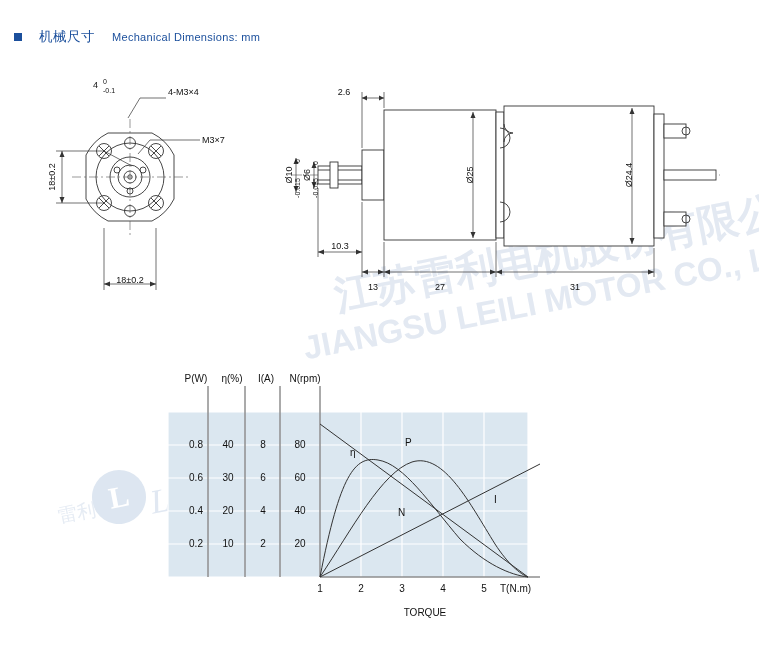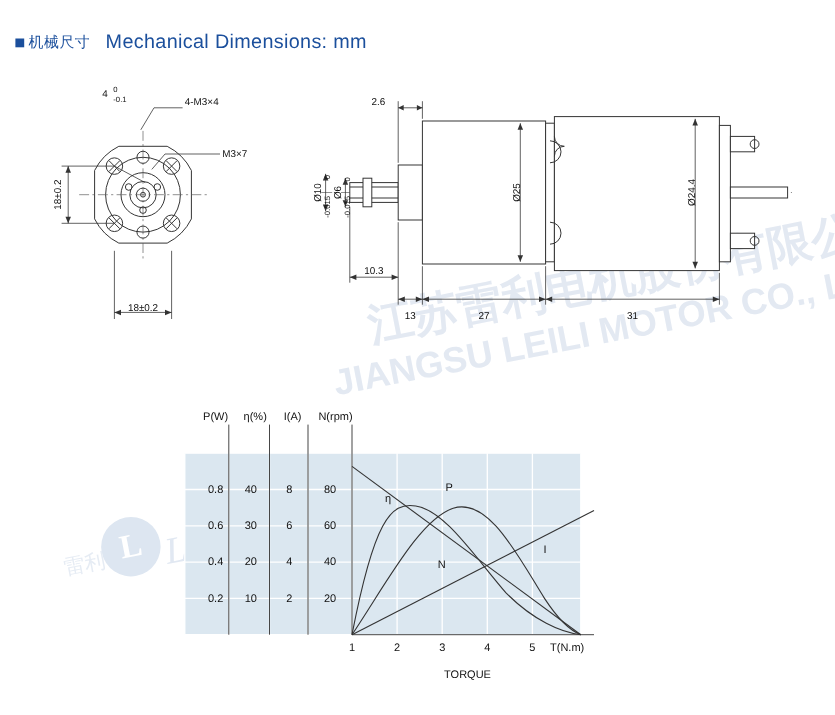--- a/index.html
+++ b/index.html
@@ -7,24 +7,24 @@
     width:759px;height:650px;
     background:#ffffff;
     font-family:"Liberation Sans", sans-serif;
     color:#1a1a1a;
     position:relative;
     overflow:hidden;
   }
   .root{position:absolute;left:0;top:0;width:759px;height:650px;}
 
   
-  .sec-head{position:absolute;display:flex;align-items:center;gap:4px;}
+  .sec-head{position:absolute;display:flex;align-items:center;gap:17px;}
   .bullet{width:8px;height:8px;background:#1b4f9c;display:inline-block;}
   .sec-cn{font-size:13.5px;color:#1b4f9c;letter-spacing:.5px;}
-  .sec-en{font-size:18px;color:#1b4f9c;letter-spacing:.3px;margin-left:10px;}
+  .sec-en{font-size:11px;color:#1b4f9c;letter-spacing:.3px;margin-left:0;}
 
   
   .wm{position:absolute;pointer-events:none;user-select:none;}
   .wm-text{
     font-size:41px;color:#e3e9f2;font-weight:bold;white-space:nowrap;
     transform:rotate(-11deg);transform-origin:left top;
   }
   .wm-logo{
     position:absolute;left:92px;top:470px;
     transform:rotate(-11deg);

